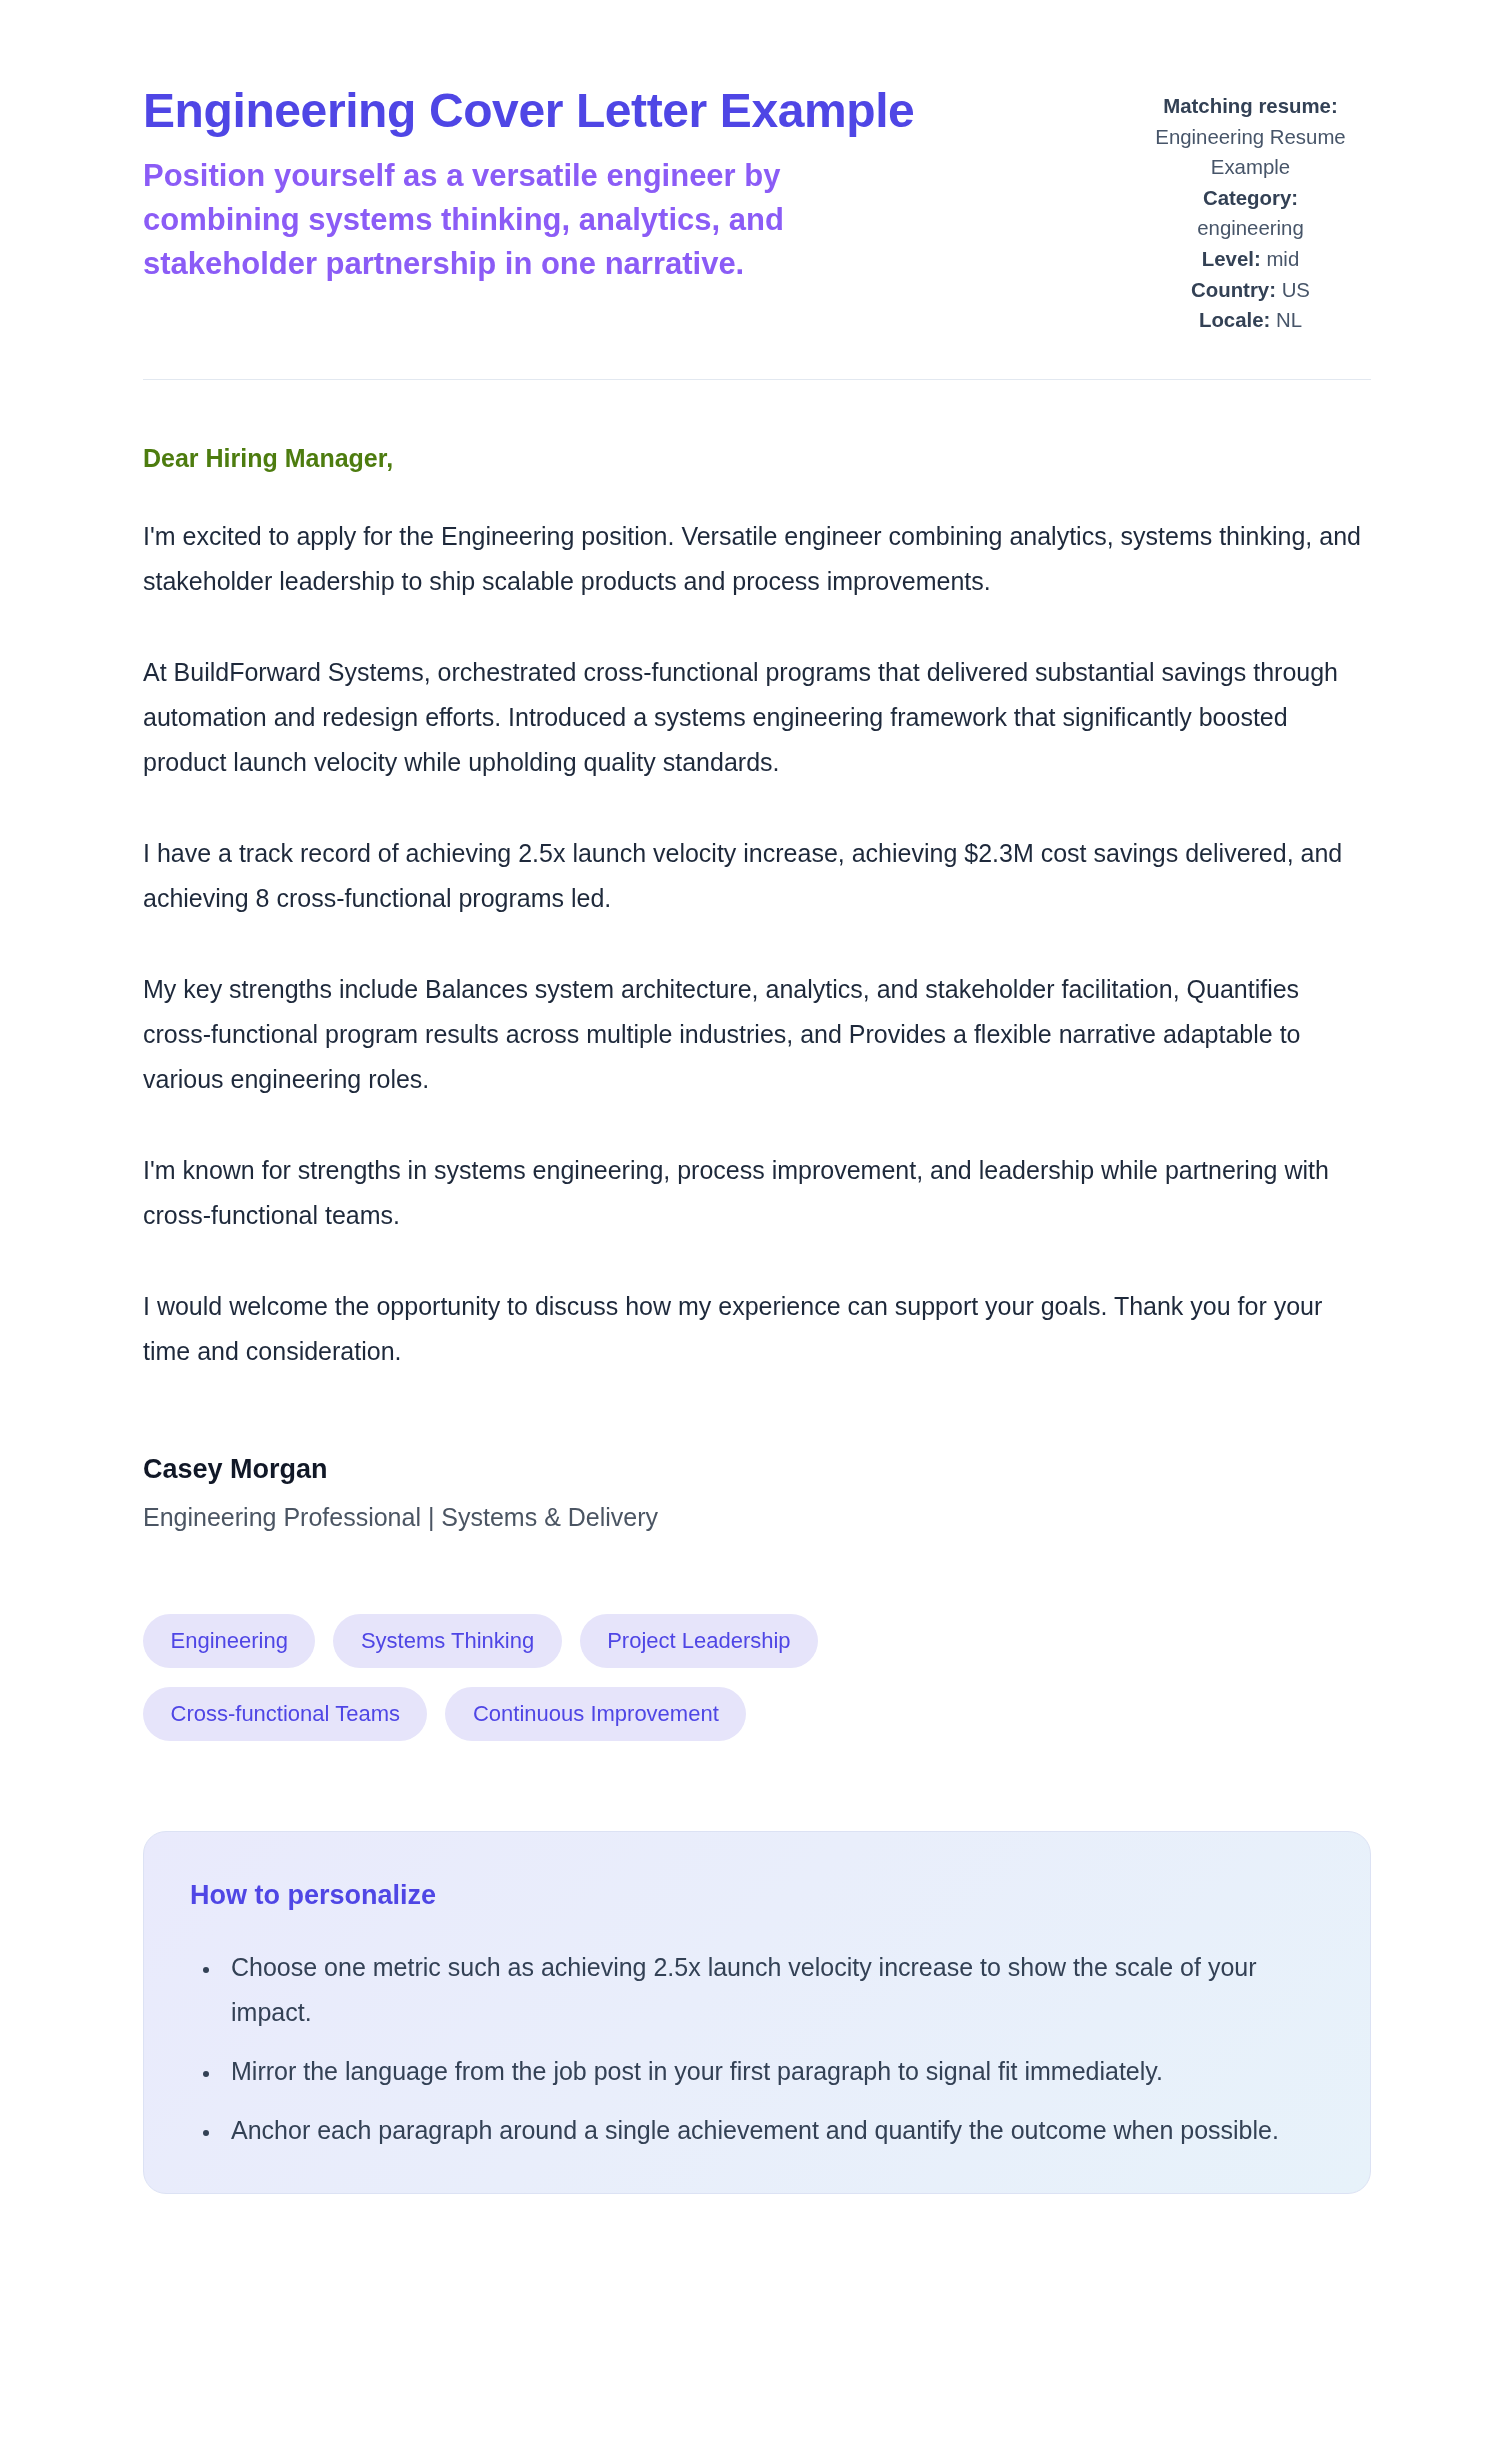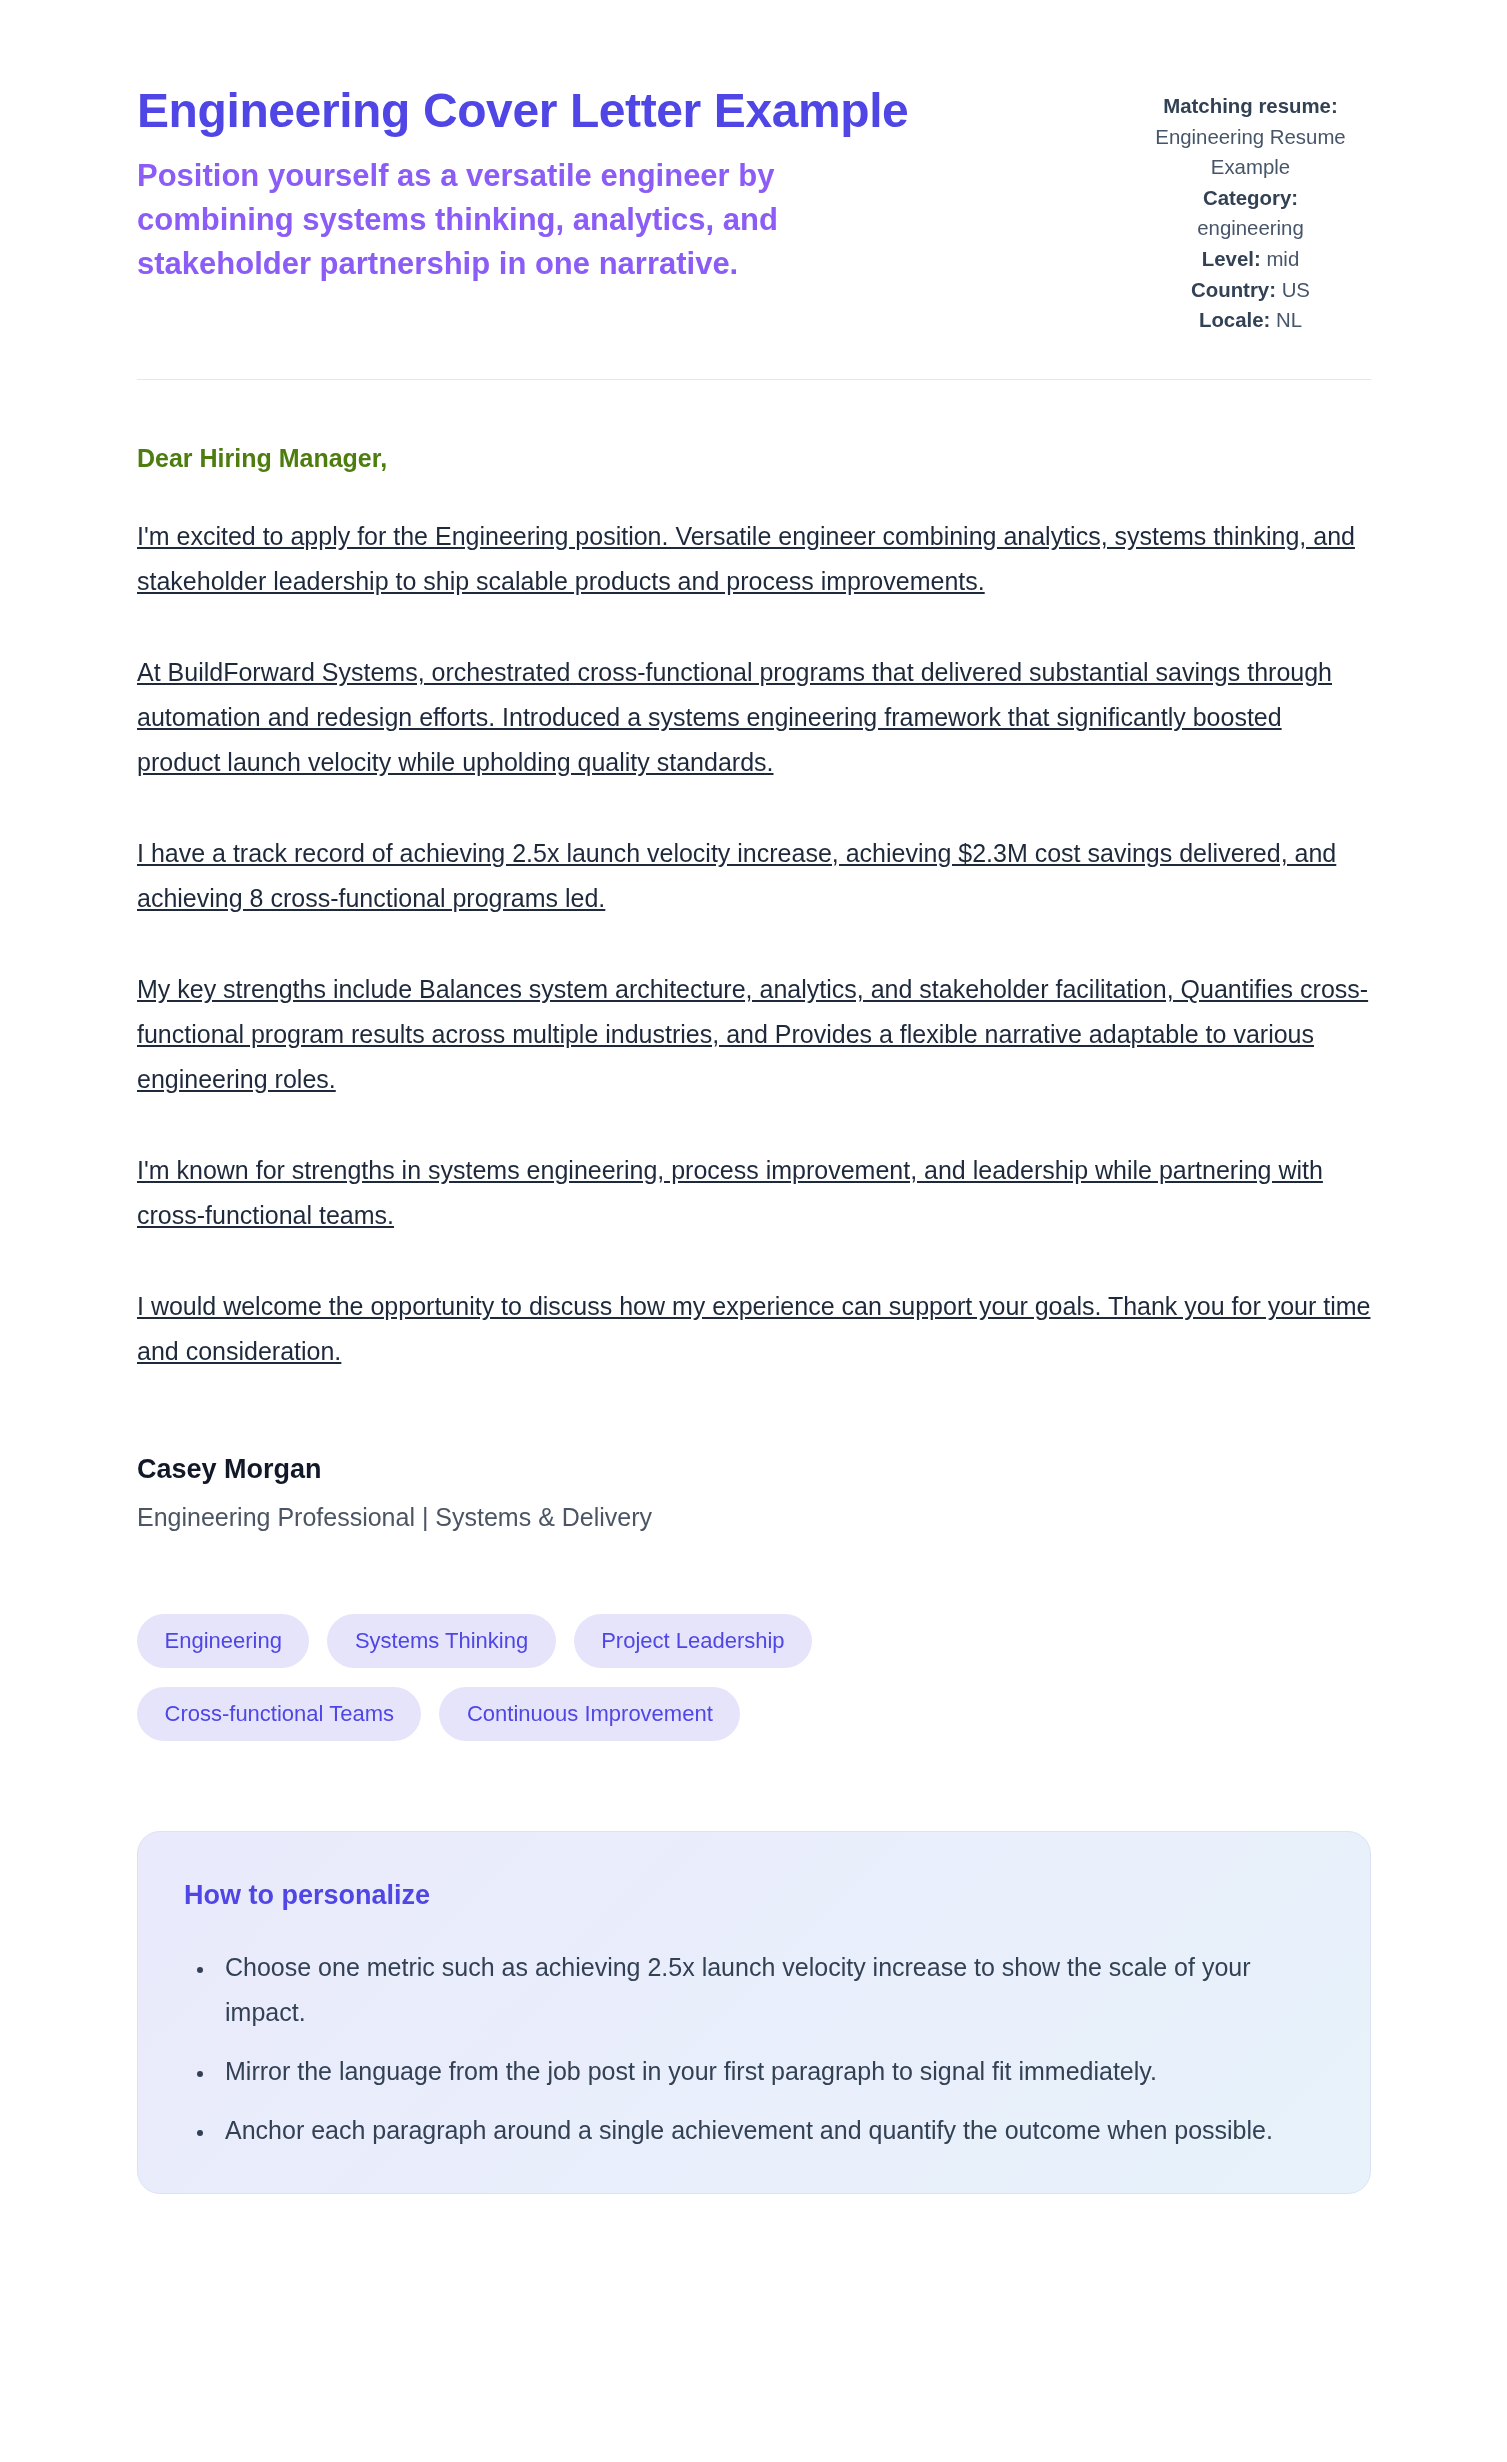--- a/index.html
+++ b/index.html
@@ -6,20 +6,21 @@
   html, body { background: #ffffff; }
   body {
     width: 1508px;
     min-height: 2462px;
     margin: 0 auto;
     font-family: "Liberation Sans", sans-serif;
     color: #1e293b;
   }
   .page {
     padding: 84px 137px 89px 137px;
+    margin-left: 6px;
   }
 
   
   .header {
     display: flex;
     justify-content: space-between;
     align-items: flex-start;
   }
   .header-left { max-width: 967px; }
   .title {
@@ -54,21 +55,21 @@
     margin-top: 43px;
   }
 
   
   .greeting {
     margin-top: 64px;
     font-size: 25px;
     font-weight: 700;
     color: #4d7c0f;
   }
-  .letter { margin-top: 41px; text-decoration: underline; }
+  .letter { margin-top: 41px; }
   .para {
     font-size: 25px;
     line-height: 1.8;
     color: #1e293b;
     margin-bottom: 46px;
   }
   .para:last-child { margin-bottom: 0; }
 
   
   .sig-name {

